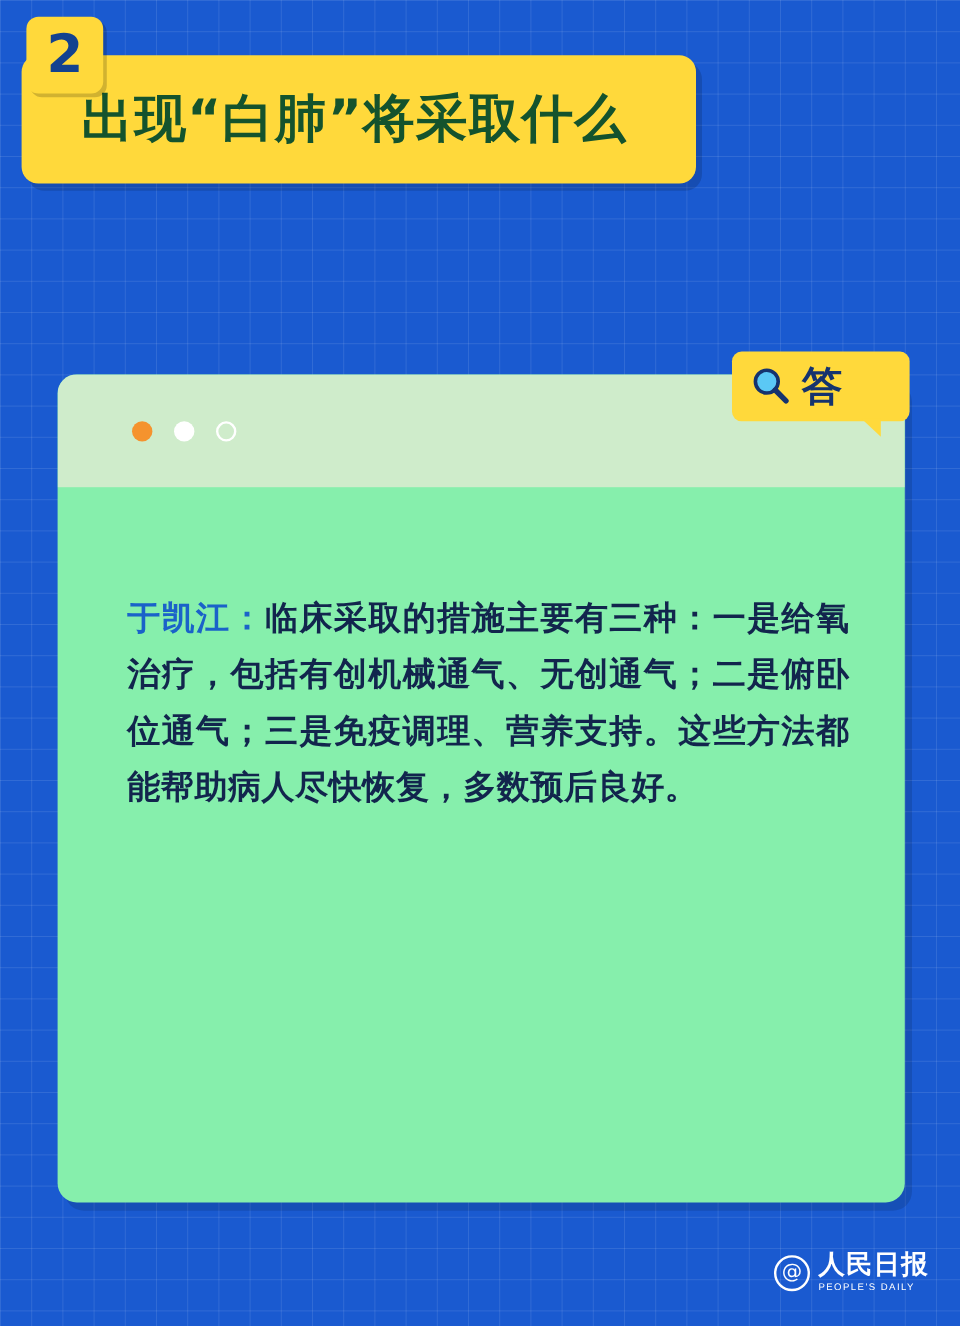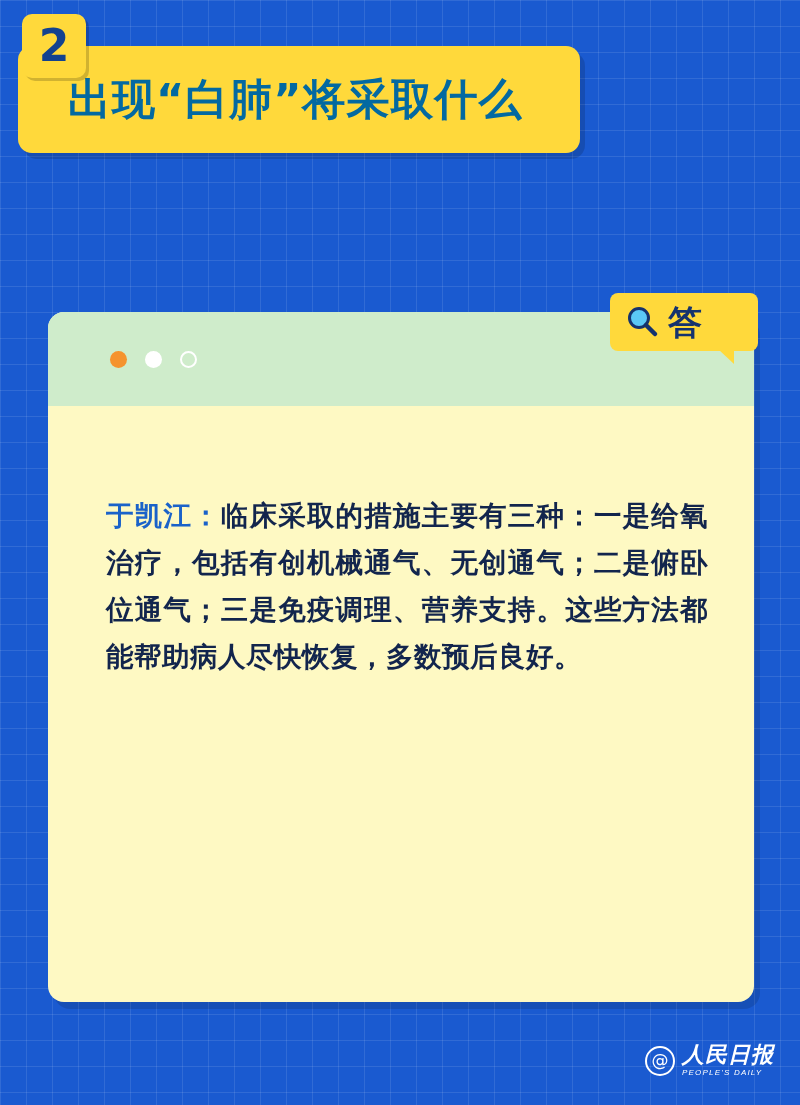--- a/index.html
+++ b/index.html
@@ -66,21 +66,21 @@
     background: #ffd93b;
     border-radius: 14px;
     padding: 26px 34px 26px 50px;
     box-sizing: border-box;
     z-index: 2;
     box-shadow: 5px 6px 0 rgba(0,0,0,0.14);
   }
   .title-card .line {
     font-size: 43px;
     font-weight: bold;
-    color: #0369a1;
+    color: #14532d;
     line-height: 1.28;
     letter-spacing: 1px;
     white-space: nowrap;
     font-family: "DejaVu Sans", "Liberation Sans", sans-serif;
   }
 
   
   .answer-tag {
     position: absolute;
     right: 42px;
@@ -121,21 +121,21 @@
   }
 
   
   .answer-card {
     position: absolute;
     left: 48px;
     top: 312px;
     width: 706px;
     height: 690px;
     border-radius: 16px;
-    background: #fef9c3;
+    background: #86efac;
     overflow: hidden;
     z-index: 2;
     box-shadow: 6px 7px 0 rgba(0,0,0,0.12);
   }
   .card-header {
     height: 94px;
     background: #cfeccb;
     display: flex;
     align-items: center;
     padding-left: 62px;
@@ -186,21 +186,20 @@
     color: #ffffff;
     font-size: 17px;
     font-family: "DejaVu Sans", sans-serif;
     line-height: 1;
     box-sizing: border-box;
   }
   .logo-text {
     display: flex;
     flex-direction: column;
     line-height: 1;
-    font-style: italic;
   }
   .logo-cn {
     color: #ffffff;
     font-size: 22px;
     font-weight: bold;
     font-family: "DejaVu Sans", "Liberation Sans", sans-serif;
     letter-spacing: 1px;
   }
   .logo-en {
     color: #ffffff;

